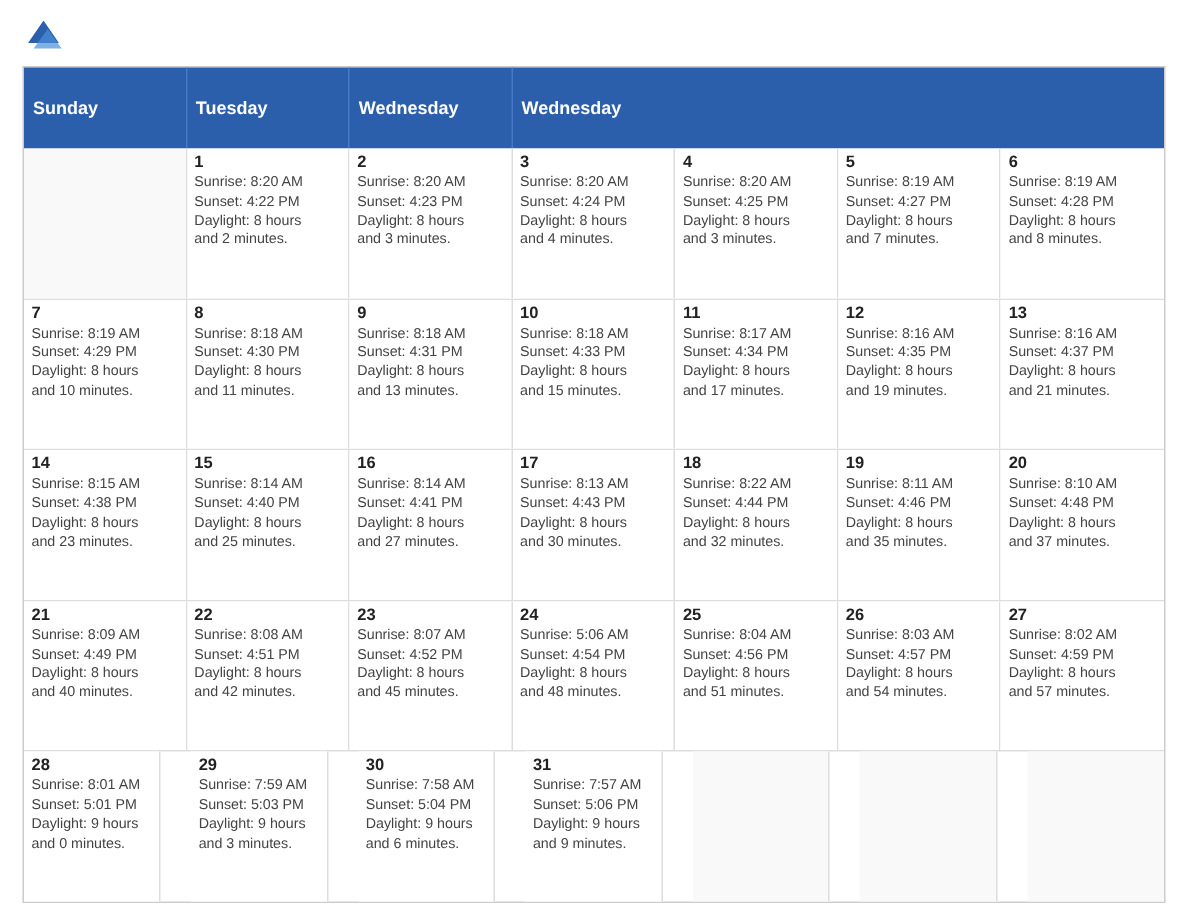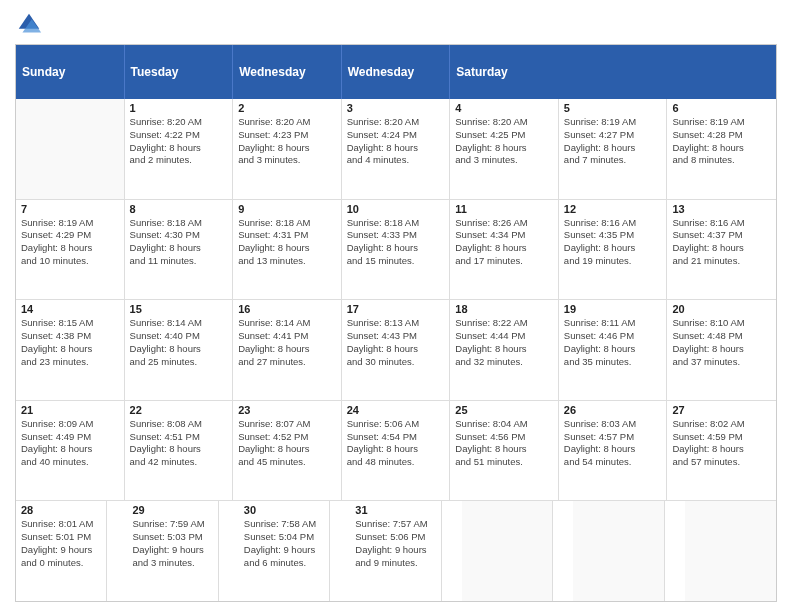--- a/index.html
+++ b/index.html
@@ -131,21 +131,20 @@
     </div>
   </div>
 
   <div class="calendar">
     <div class="cal-header-row">
 
     <div class="cal-header-cell">Sunday</div>
         <div class="cal-header-cell">Tuesday</div>
         <div class="cal-header-cell">Wednesday</div>
         <div class="cal-header-cell">Wednesday</div>
-        <div class="cal-header-cell">Saturday</div>
       </div>
     <div class="cal-body">
 
     <div class="cal-week">
           <div class="cal-cell empty"></div>
           <div class="cal-cell">
             <span class="day-num">1</span>
             <span class="cell-line">Sunrise: 8:20 AM</span>
             <span class="cell-line">Sunset: 4:22 PM</span>
             <span class="cell-line">Daylight: 8 hours</span>
@@ -211,21 +210,21 @@
           </div>
           <div class="cal-cell">
             <span class="day-num">10</span>
             <span class="cell-line">Sunrise: 8:18 AM</span>
             <span class="cell-line">Sunset: 4:33 PM</span>
             <span class="cell-line">Daylight: 8 hours</span>
             <span class="cell-line">and 15 minutes.</span>
           </div>
           <div class="cal-cell">
             <span class="day-num">11</span>
-            <span class="cell-line">Sunrise: 8:26 AM</span>
+            <span class="cell-line">Sunrise: 8:17 AM</span>
             <span class="cell-line">Sunset: 4:34 PM</span>
             <span class="cell-line">Daylight: 8 hours</span>
             <span class="cell-line">and 17 minutes.</span>
           </div>
           <div class="cal-cell">
             <span class="day-num">12</span>
             <span class="cell-line">Sunrise: 8:16 AM</span>
             <span class="cell-line">Sunset: 4:35 PM</span>
             <span class="cell-line">Daylight: 8 hours</span>
             <span class="cell-line">and 19 minutes.</span>

